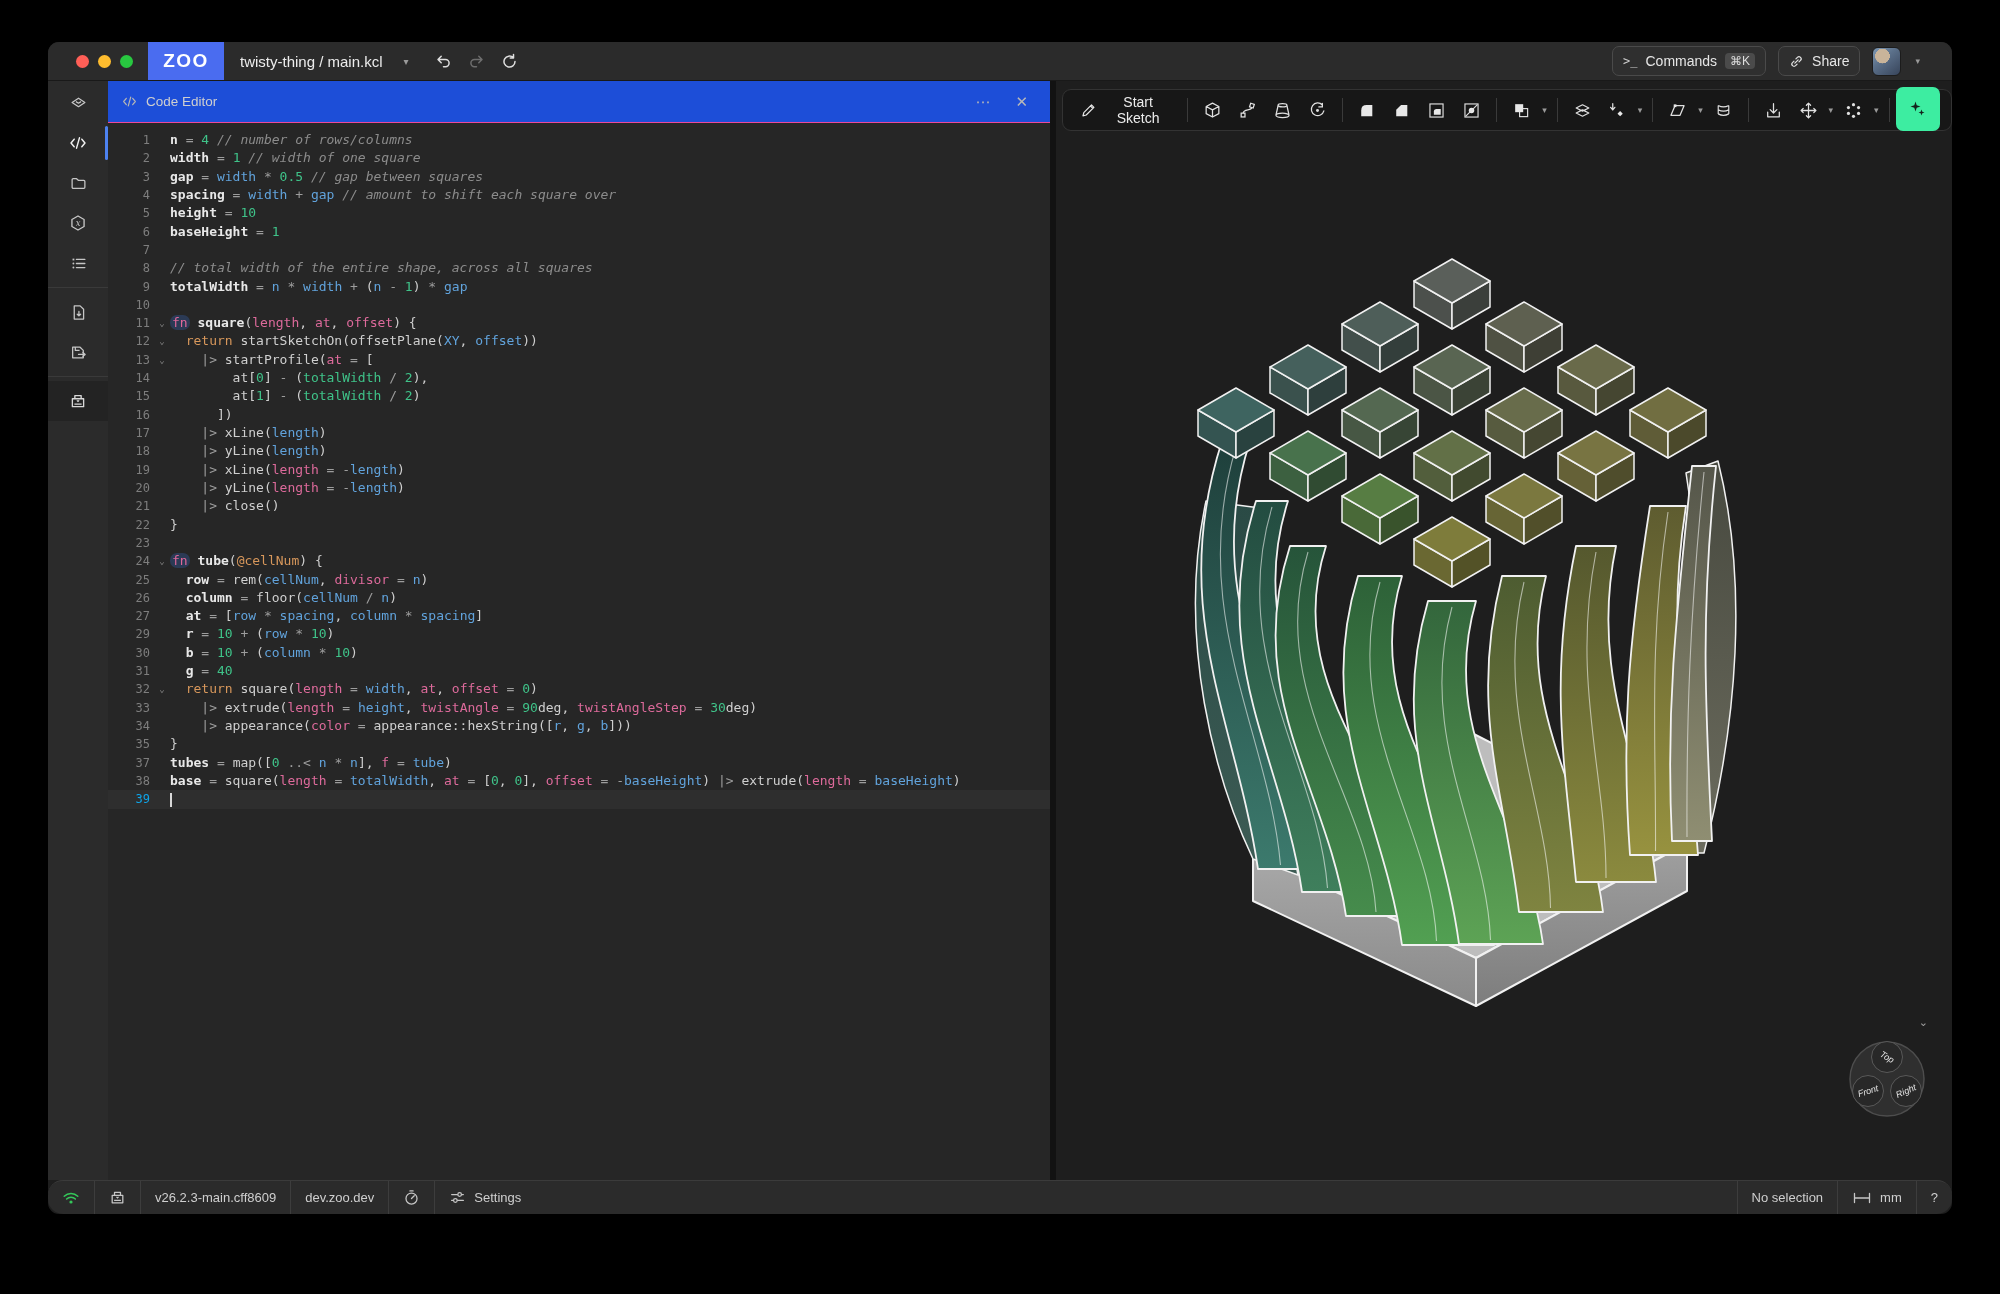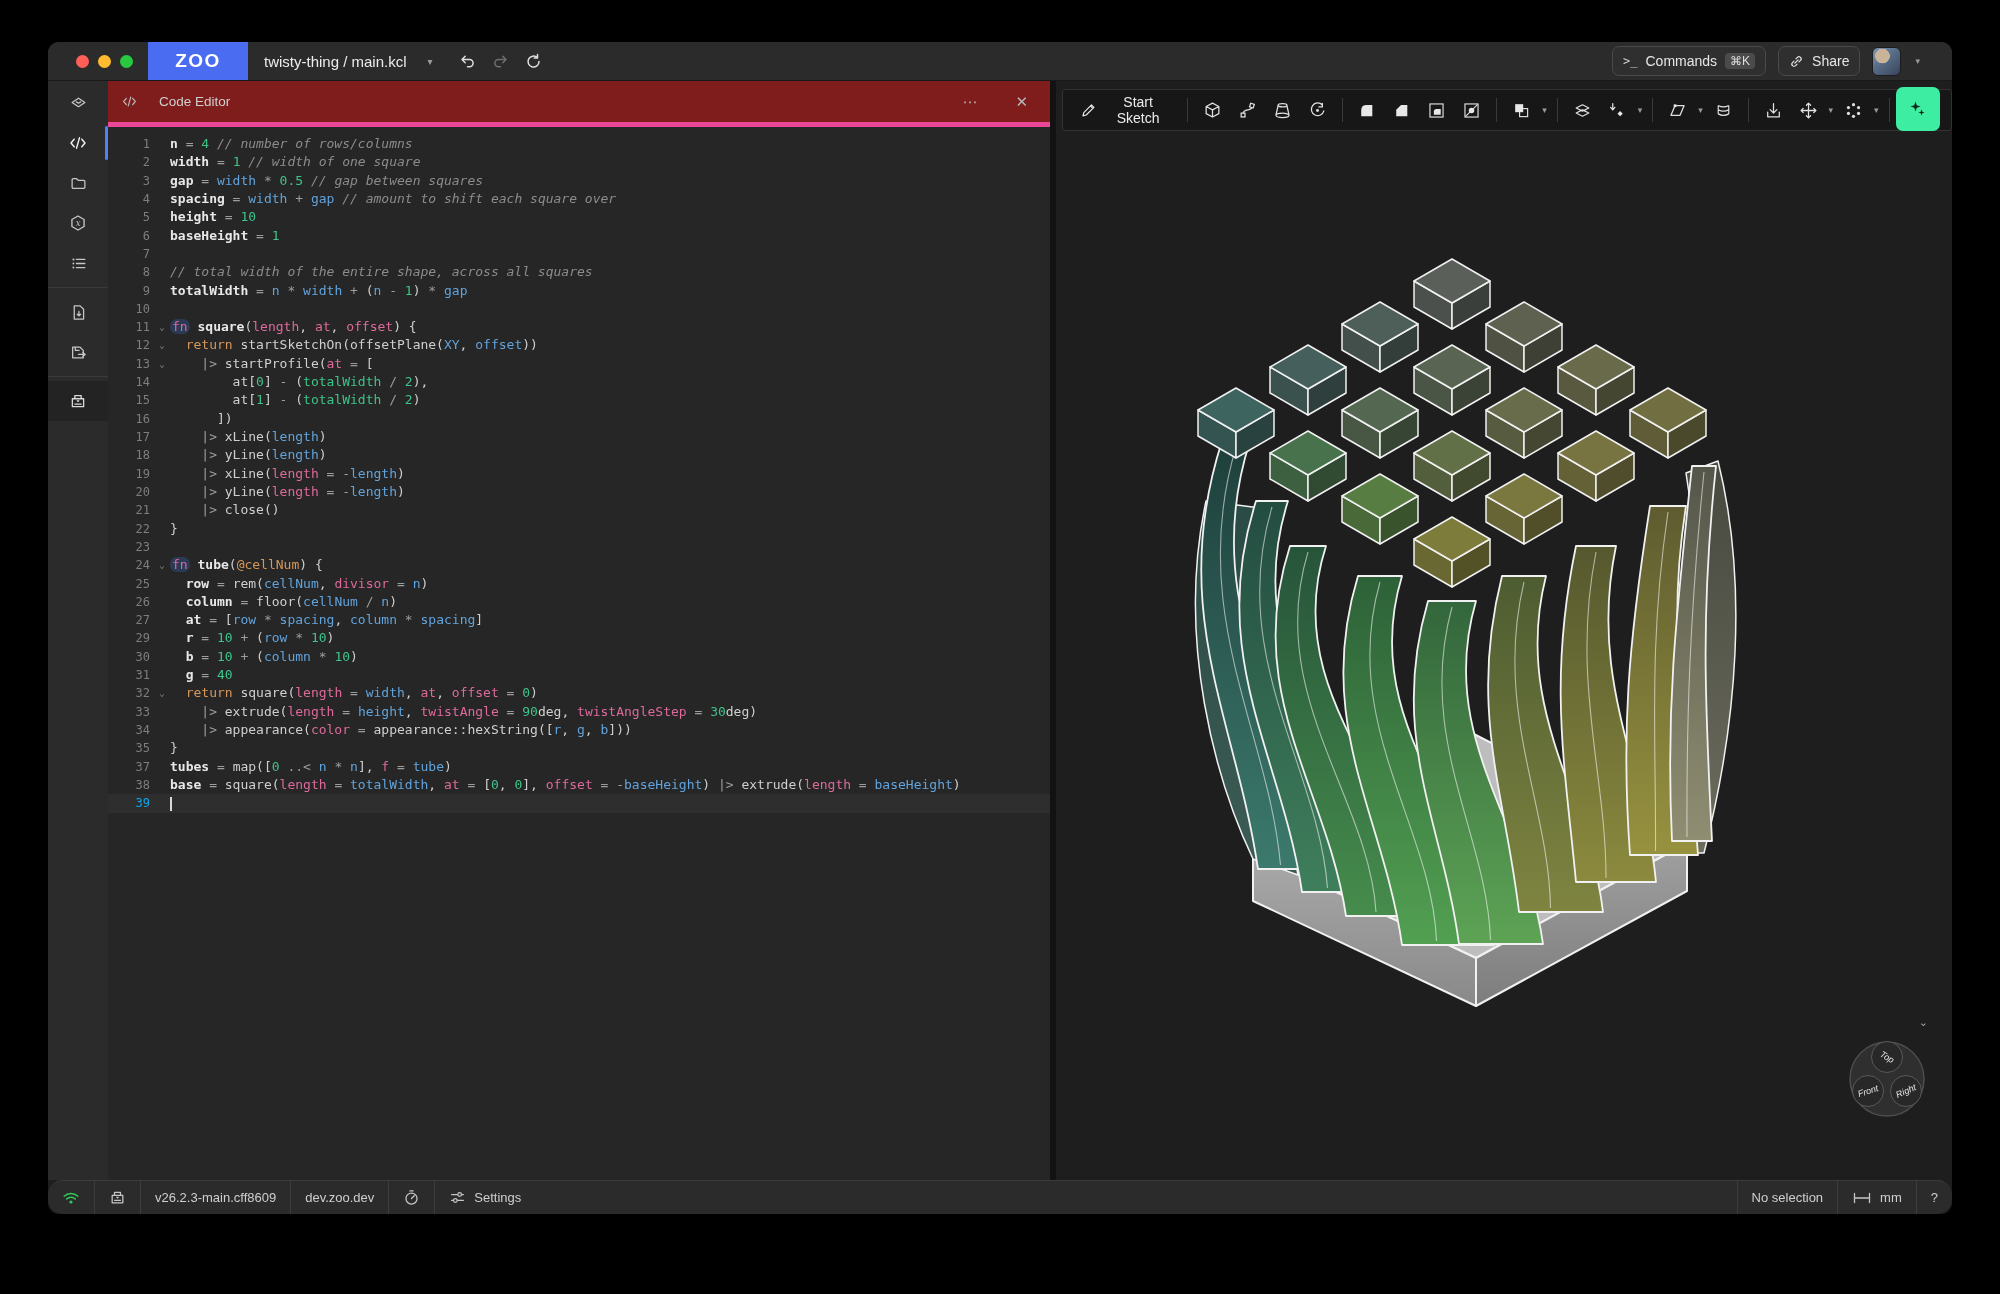--- a/index.html
+++ b/index.html
@@ -4,21 +4,21 @@
 <style>
   html,body{margin:0;padding:0;background:#000;width:2000px;height:1294px;overflow:hidden;
     font-family:"Liberation Sans",sans-serif;-webkit-font-smoothing:antialiased;}
   .window{position:absolute;left:48px;top:42px;width:1904px;height:1172px;background:#1e1e1e;
     border-radius:11px;overflow:hidden;box-shadow:0 18px 60px rgba(0,0,0,.7);display:flex;flex-direction:column;}
   
   .titlebar{height:38px;background:#2b2b2b;display:flex;align-items:center;flex:0 0 38px;border-bottom:1px solid #191919;}
   .traffic{display:flex;gap:9px;padding:0 15px 0 28px;}
   .traffic span{width:13px;height:13px;border-radius:50%;display:block;}
   .t-red{background:#ff5f57}.t-yellow{background:#febc2e}.t-green{background:#28c840}
-  .logo{width:100px;height:38px;background:#4a6cf0;color:#fff;font-weight:bold;font-size:19px;
+  .logo{width:76px;height:38px;background:#4a6cf0;color:#fff;font-weight:bold;font-size:19px;
     letter-spacing:1.5px;display:flex;align-items:center;justify-content:center;}
   .doc-title{margin-left:16px;color:#ececec;font-size:15px;display:flex;align-items:center;gap:21px;cursor:default;}
   .chev{color:#9a9a9a;font-size:10px;}
   .nav-icons{display:flex;align-items:center;gap:8px;margin-left:22px;}
   .nav-btn{background:none;border:none;padding:3px;display:flex;cursor:pointer;}
   .tb-right{margin-left:auto;display:flex;align-items:center;gap:12px;padding-right:30px;}
   .pill-btn{display:flex;align-items:center;gap:8px;background:#2f2f2f;border:1px solid #4a4a4a;border-radius:7px;
     color:#e6e6e6;font-size:14px;height:30px;padding:0 10px;cursor:pointer;font-family:"Liberation Sans",sans-serif;}
   .kbd{background:#4b4b4b;border-radius:4px;color:#dedede;font-size:12px;padding:1px 5px;}
   .prompt{font-family:"DejaVu Sans Mono",monospace;font-size:12px;color:#cfcfcf;}
@@ -29,22 +29,22 @@
   .middle{flex:1;display:flex;min-height:0;}
   
   .rail{width:60px;background:#2b2b2b;display:flex;flex-direction:column;align-items:center;padding-top:2px;flex:0 0 60px;}
   .rail-btn{width:60px;height:40px;display:flex;align-items:center;justify-content:center;background:none;border:none;
     position:relative;cursor:pointer;}
   .rail-btn.active-code:after{content:"";position:absolute;right:0;top:3px;bottom:3px;width:3px;background:#4d82f0;border-radius:2px;}
   .rail-btn.active-cell{background:#232323;}
   .rail-sep{width:60px;height:1px;background:#3a3a3a;margin:4px 0;}
   
   .code-pane{width:942px;flex:0 0 942px;display:flex;flex-direction:column;background:#262626;border-right:6px solid #121212;}
-  .code-header{height:41px;flex:0 0 41px;background:#7f1d1d;border-bottom:5px solid #ec4899;display:flex;align-items:center;
-    padding:0 14px;color:#cfcfcf;font-size:13.5px;gap:22px;}
+  .code-header{height:41px;flex:0 0 41px;background:#1d4ed8;border-bottom:1px solid #ec4899;display:flex;align-items:center;
+    padding:0 14px;color:#cfcfcf;font-size:13.5px;gap:9px;}
   .code-header .spacer{flex:1}
   .hdr-btn{background:none;border:none;color:#b9b9b9;font-size:15px;cursor:pointer;padding:2px 8px;}
   .code-scroll{flex:1;overflow:hidden;padding-top:8px;font-family:"DejaVu Sans Mono",monospace;font-size:13px;}
   .code-line{display:flex;height:18.32px;line-height:18.32px;white-space:pre;}
   .code-line.active{background:#2e2e2e;}
   .gutter{width:42px;text-align:right;color:#7e7e7e;padding-right:4px;flex:0 0 42px;font-size:12px;}
   .code-line.active .gutter{color:#0ea5e9;}
   .fold{width:16px;flex:0 0 16px;color:#8d8d8d;font-size:9px;text-align:center;}
   .code-content{white-space:pre;color:#cfcfcf;}
   .tok-d{color:#e8e8e8;font-weight:bold;}
@@ -54,21 +54,21 @@
   .tok-v{color:#61a3dc;}
   .tok-p{color:#dd6a9b;}
   .tok-r{color:#d7975b;}
   .tok-a{color:#d7975b;}
   .tok-t{color:#cfcfcf;}
   .tok-k{color:#e0679b;background:#2b3a55;border-radius:7px;padding:0 2px;}
   .caret{display:inline-block;width:1.5px;height:14px;background:#d8d8d8;vertical-align:middle;}
   
   .viewport{flex:1;position:relative;background:#1e1e1e;overflow:hidden;}
   .vp-toolbar{position:absolute;left:6px;top:8px;height:40px;background:#171717;border:1px solid #333;
-    border-radius:3px;display:flex;align-items:center;padding:0 10px;gap:2px;z-index:5;}
+    border-radius:9px;display:flex;align-items:center;padding:0 10px;gap:2px;z-index:5;}
   .tb-btn{background:none;border:none;display:flex;align-items:center;gap:8px;color:#ececec;font-size:14px;
     padding:5px 7px;cursor:pointer;font-family:"Liberation Sans",sans-serif;border-radius:6px;}
   .tb-sep{width:1px;height:24px;background:#3a3a3a;margin:0 6px;}
   .tb-chev{color:#9a9a9a;font-size:9px;padding:0 2px;background:none;border:none;cursor:pointer;}
   .ml-btn{position:absolute;left:840px;top:6px;width:44px;height:44px;background:#3deda1;border:none;border-radius:7px;
     display:flex;align-items:center;justify-content:center;cursor:pointer;z-index:5;}
   .gizmo{position:absolute;right:22px;bottom:58px;z-index:4;}
   .gizmo-chev{position:absolute;right:18px;bottom:150px;color:#a0a0a0;font-size:11px;background:none;border:none;cursor:pointer;z-index:5;}
   
   .statusbar{height:33px;flex:0 0 33px;background:#2b2b2b;border-top:1px solid #3b3b3b;display:flex;align-items:center;

